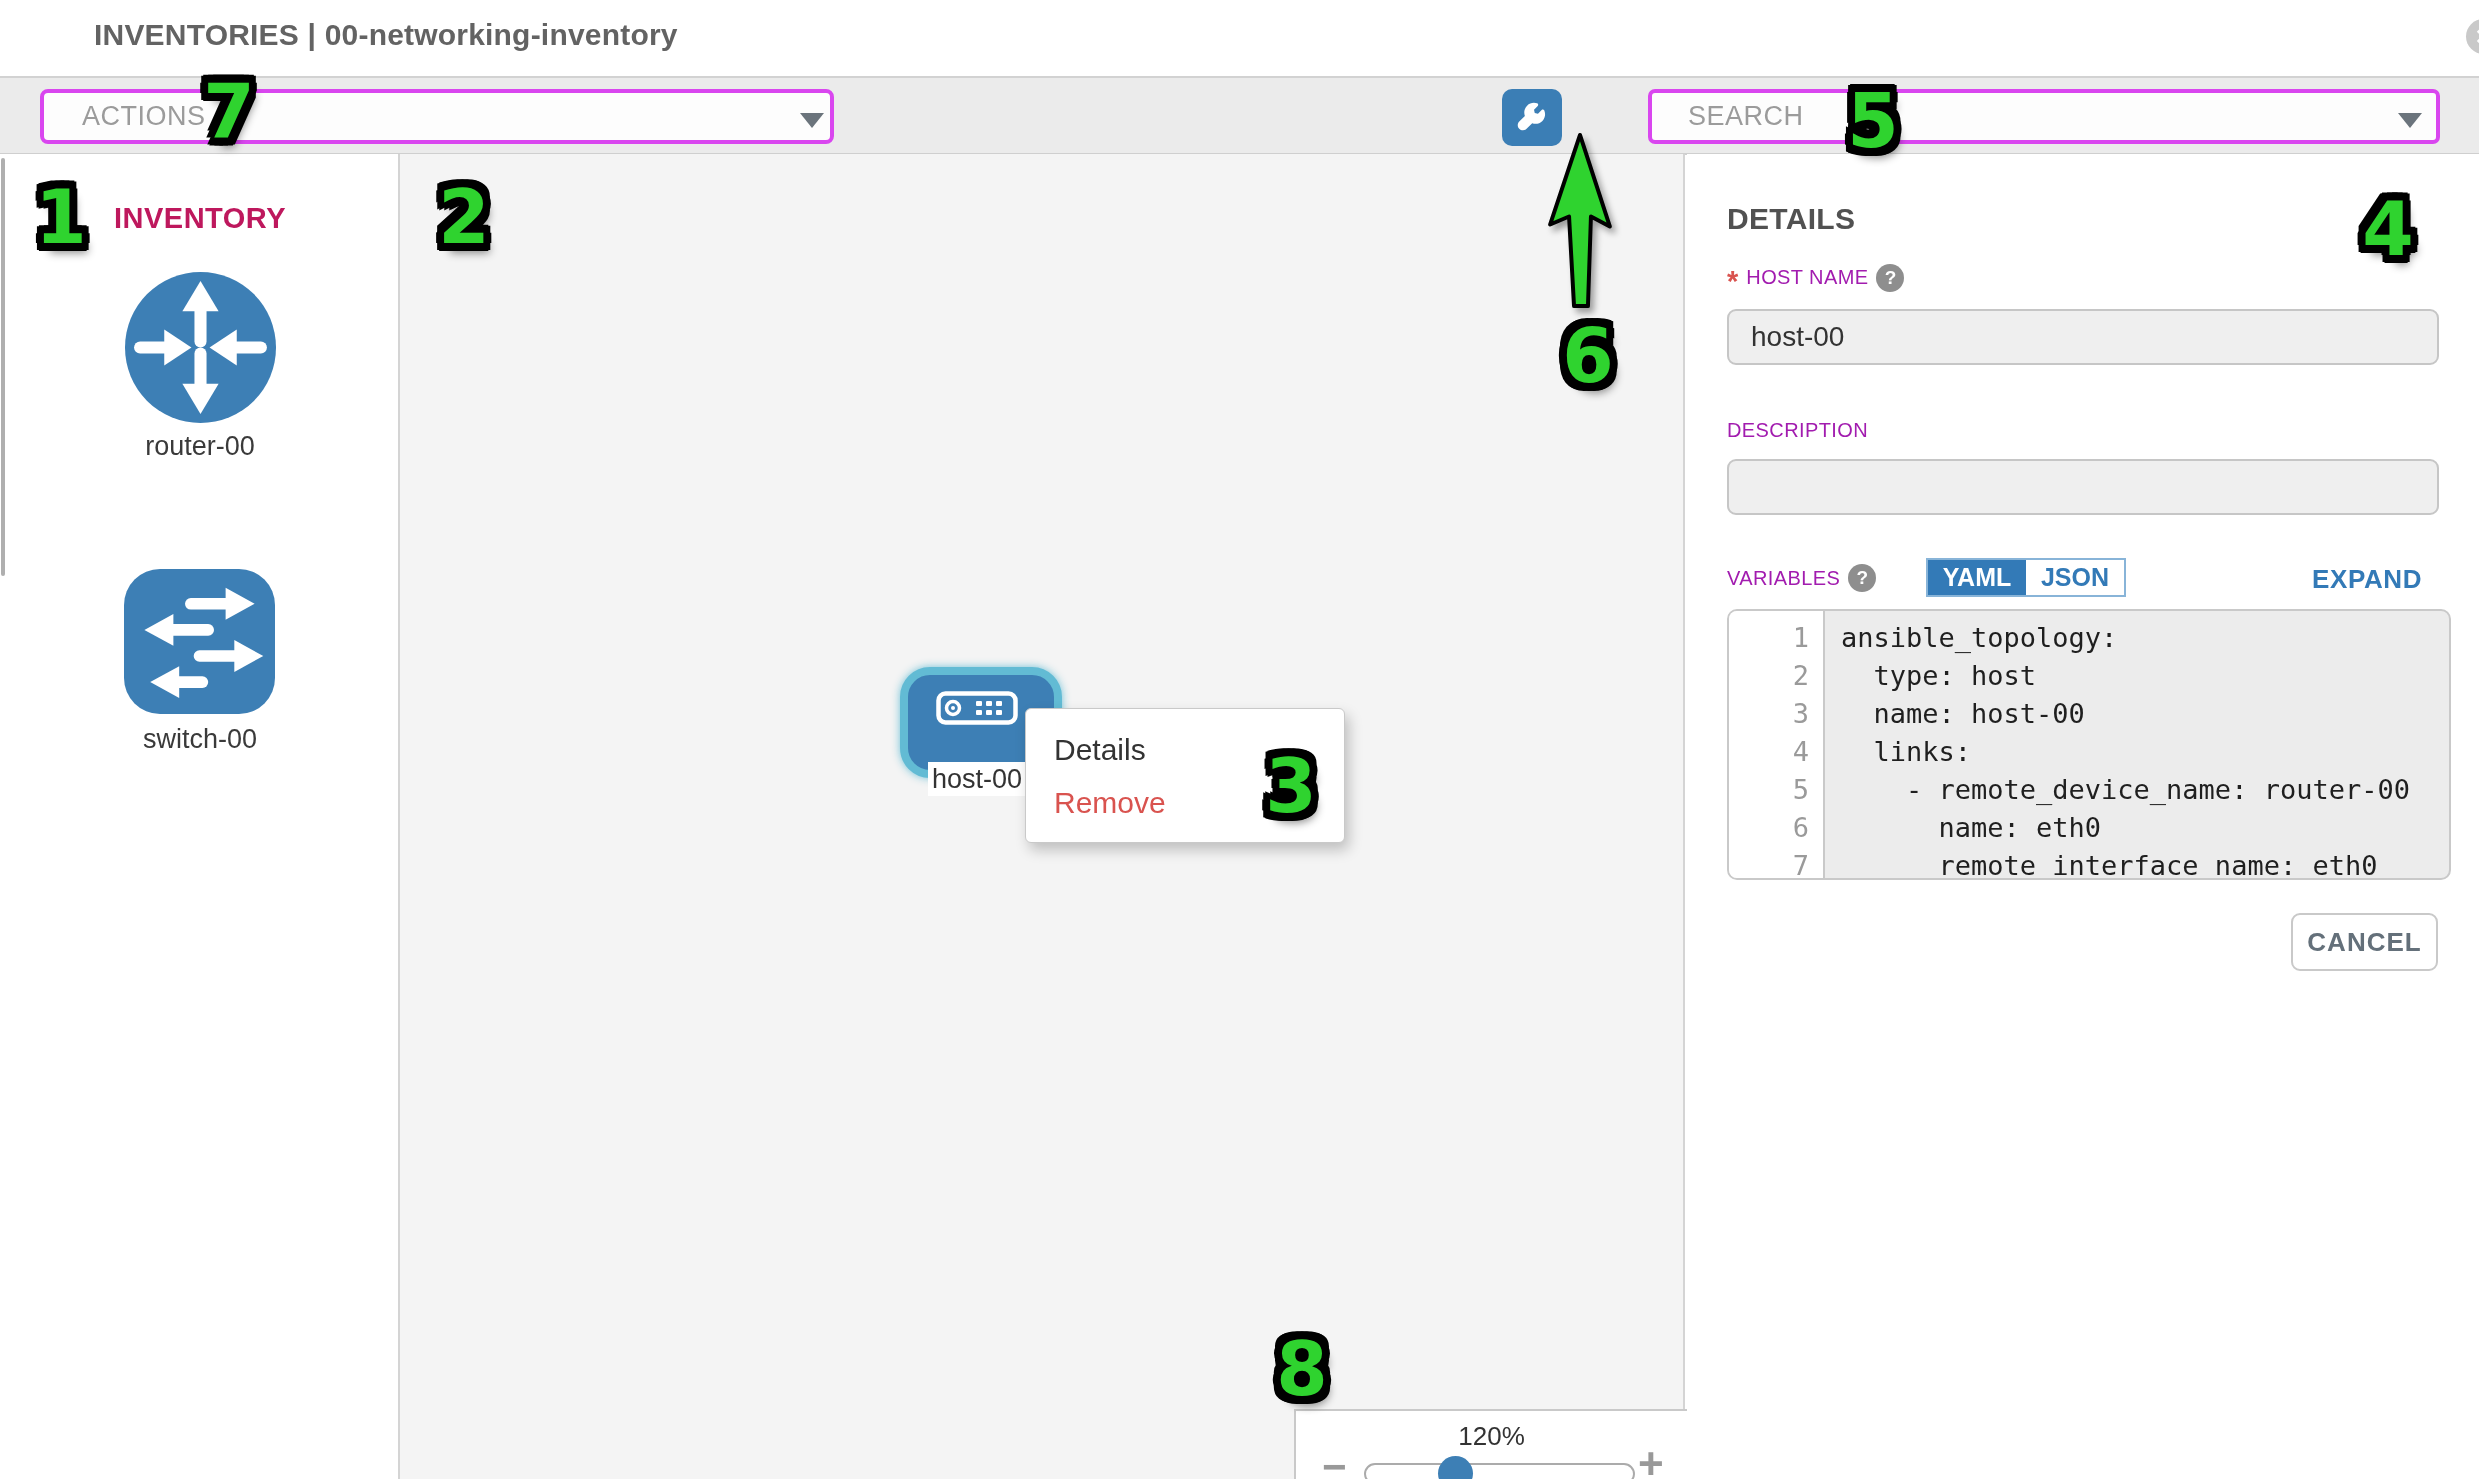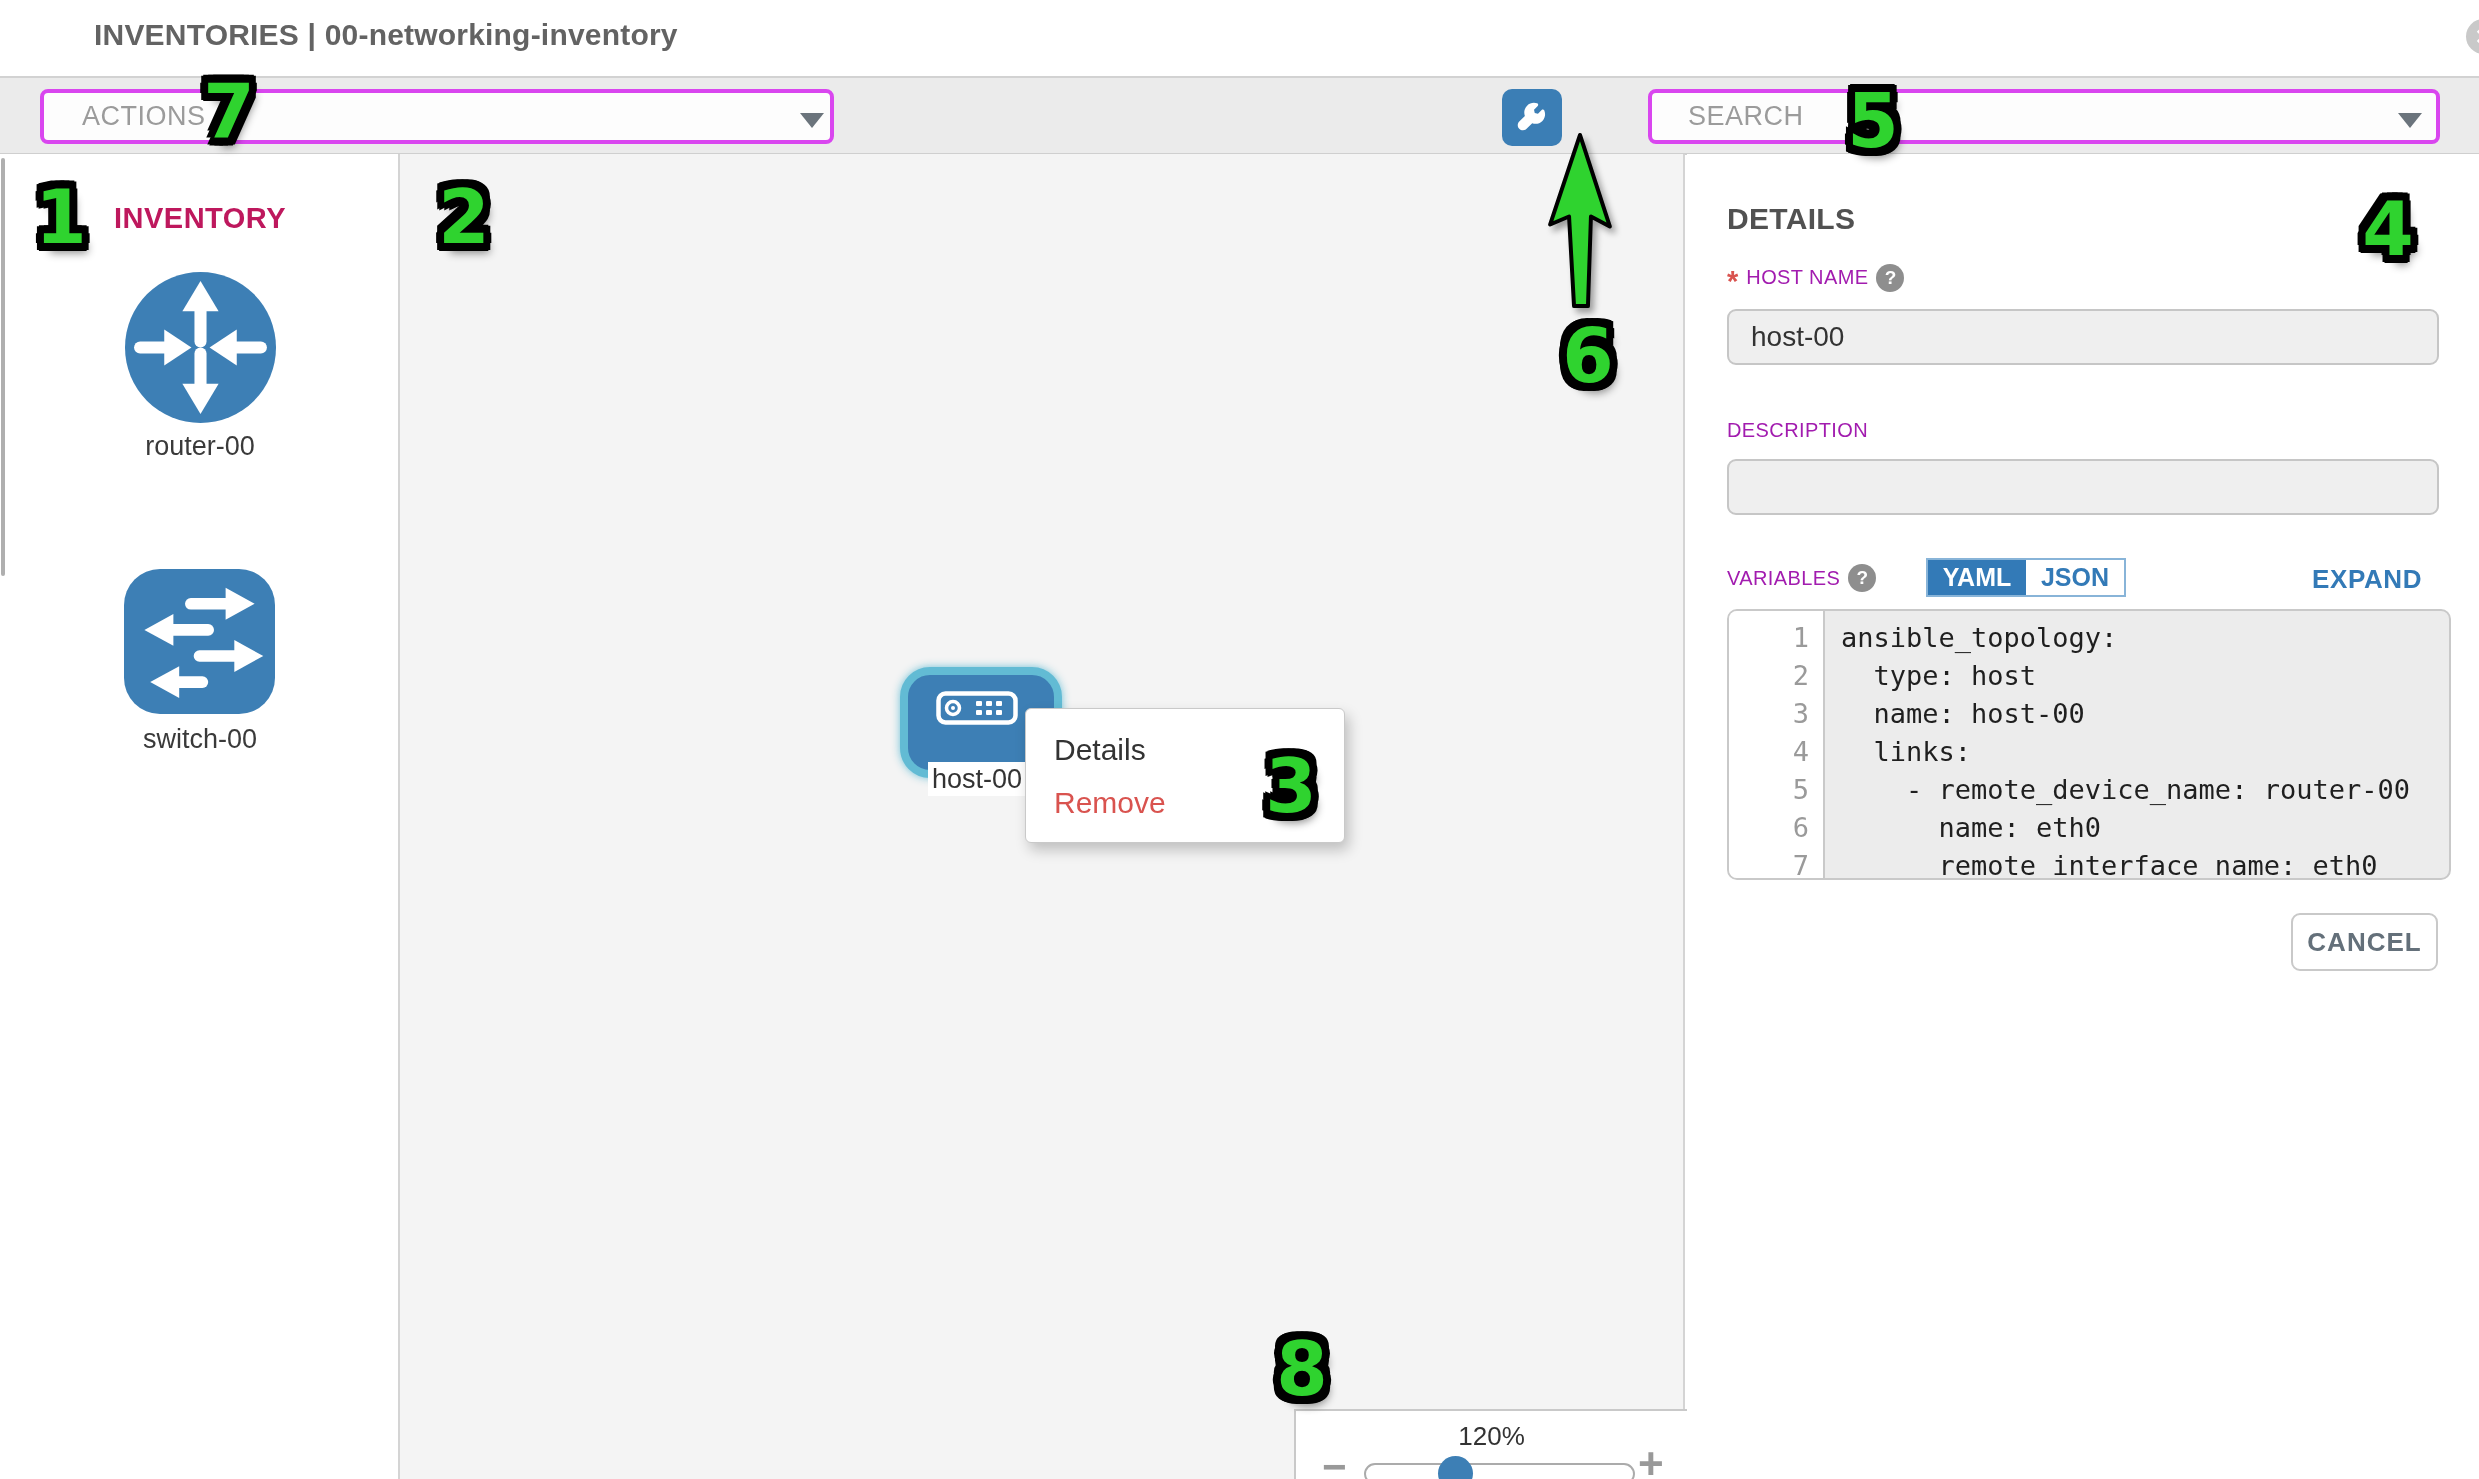--- a/index.html
+++ b/index.html
@@ -16,21 +16,21 @@
   .toolbar { position:absolute; left:0; top:76px; width:2480px; height:79px; background:#EBEBEB;
              border-top:2px solid #D2D2D2; border-bottom:2px solid #CFCFCF; }
   .select-box { position:absolute; height:55px; background:#FDFDFD; border:4px solid #d946ef; border-radius:8px;
                 display:flex; align-items:center; }
   .select-label { font-size:27px; color:#9B9B9B; letter-spacing:0.5px; }
   .caret { position:absolute; width:0; height:0; border-left:12px solid transparent; border-right:12px solid transparent;
            border-top:15px solid #6B747C; top:20px; }
   .actions-select { left:40px; top:11px; width:794px; }
   .actions-select .select-label { margin-left:38px; }
   .actions-select .caret { left:756px; }
-  .search-select { left:1648px; top:11px; width:792px; }
+  .search-select { left:1648px; top:11px; width:792px;border-radius:7px; }
   .search-select .select-label { margin-left:36px; }
   .search-select .caret { left:746px; }
   .wrench-btn { position:absolute; left:1502px; top:11px; width:60px; height:57px; background:#3B7EB5; border-radius:10px;
                 display:flex; align-items:center; justify-content:center; }
   .key-btn { position:absolute; left:1578px; top:94px; width:46px; height:46px; }
 
   
   .inv-panel { position:absolute; left:0; top:154px; width:400px; height:1325px; background:#fff; border-right:2px solid #D4D4D4; }
   .inv-scrollbar { position:absolute; left:1px; top:4px; width:4px; height:418px; background:#AFAFAF; border-radius:2px; }
   .inv-title { position:absolute; left:0; top:48px; width:400px; text-align:center; font-size:29px; font-weight:bold; color:#be185d; letter-spacing:0.5px; }

